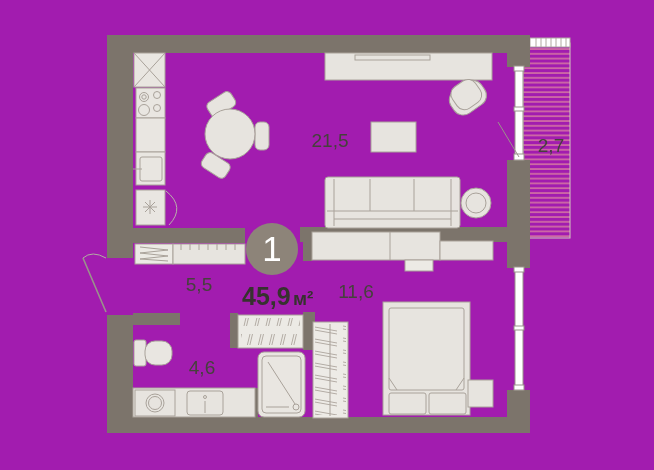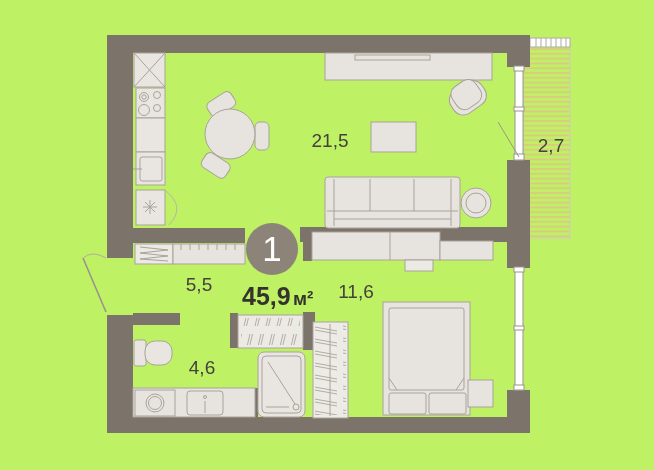--- a/index.html
+++ b/index.html
@@ -1,16 +1,16 @@
 <!DOCTYPE html>
 <html><head>
 <meta charset="utf-8">
 <style>
   html,body{margin:0;padding:0;background:#fff;}
-  .stage{position:relative;width:654px;height:470px;background:#bef264;overflow:hidden;
+  .stage{position:relative;width:654px;height:470px;background:#a21caf;overflow:hidden;
          font-family:"Liberation Sans", sans-serif;}
   svg{display:block;}
   .room-label{font-family:"Liberation Sans",sans-serif;font-size:19px;fill:#46413c;}
   .total-num{font-family:"Liberation Sans",sans-serif;font-size:25px;font-weight:700;fill:#36322e;}
   .total-unit{font-family:"Liberation Sans",sans-serif;font-size:19px;font-weight:700;fill:#36322e;}
   .badge-num{font-family:"Liberation Sans",sans-serif;font-size:35px;fill:#ffffff;}
 </style>
 </head>
 <body>
 

